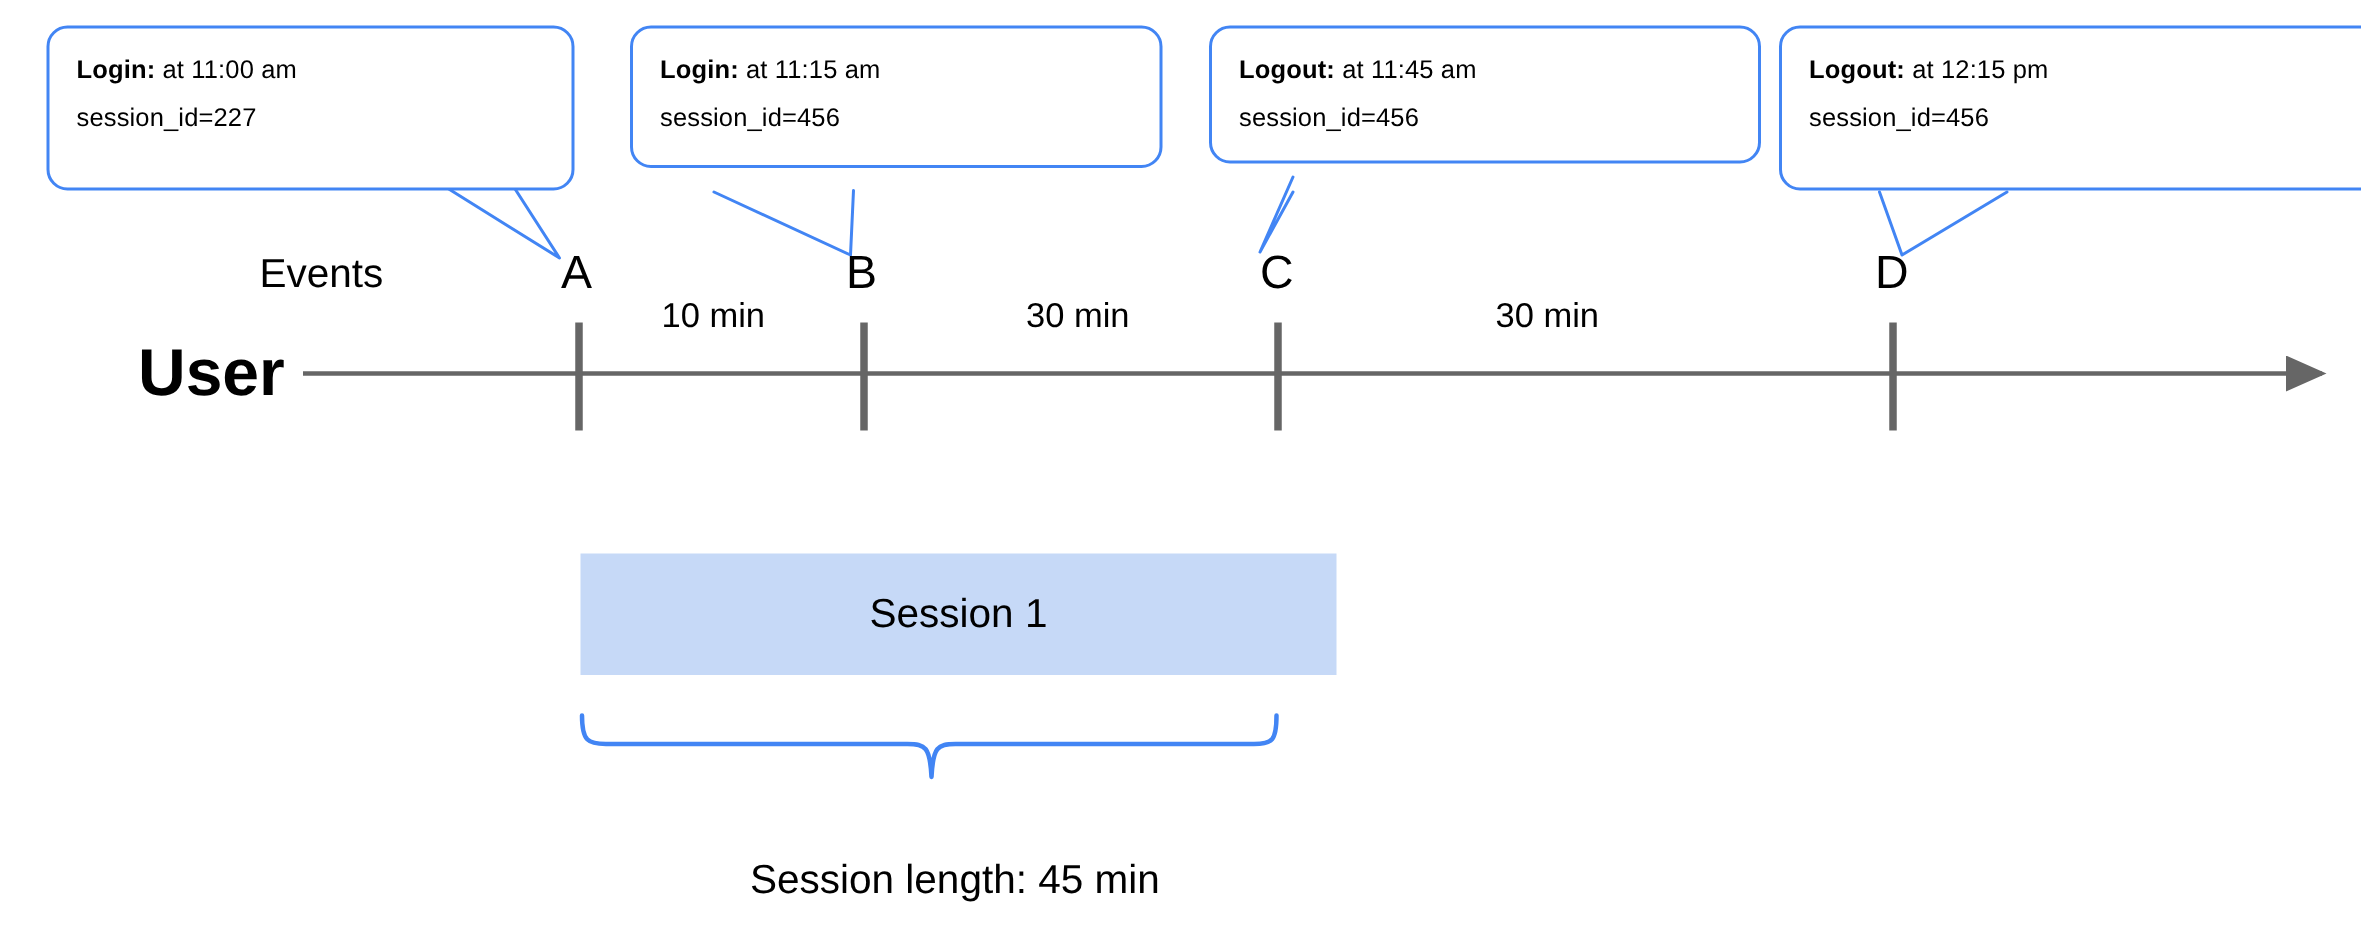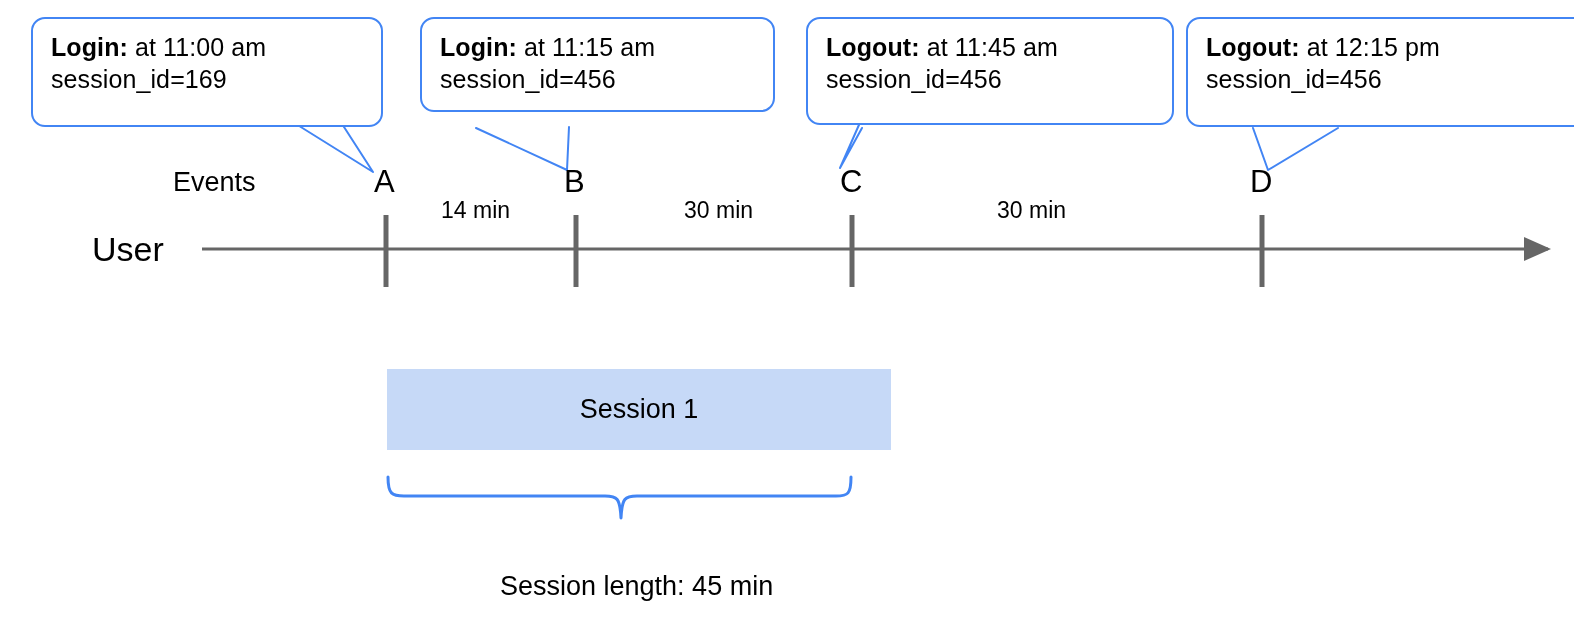--- a/index.html
+++ b/index.html
@@ -35,38 +35,39 @@
   .callout {
     position: absolute;
     box-sizing: border-box;
     border: 2px solid #4285f4;
     border-radius: 14px;
     background: #ffffff;
     padding: 12px 16px 10px 18px;
     z-index: 3;
   }
   .callout .line {
-    font-size: 25px;
+    font-size: 17px;
     line-height: 32px;
     white-space: nowrap;
     letter-spacing: 0.1px;
   }
   .callout .line .kind {
     font-weight: bold;
   }
 
   
   .lbl {
     position: absolute;
     white-space: nowrap;
     z-index: 2;
   }
   .lbl-user {
-    font-size: 34px;
+    font-size: 44px;
     line-height: 34px;
+    font-weight: bold;
   }
   .lbl-events {
     font-size: 27px;
     line-height: 27px;
   }
   .lbl-event-letter {
     font-size: 31px;
     line-height: 31px;
   }
   .lbl-gap {
@@ -131,31 +132,31 @@
              C 617 496, 620 498, 621 518
              C 622 498, 625 496, 637 496
              L 836 496
              C 848 496, 851 494, 851 477" fill="none" stroke="#4285f4" stroke-width="3" stroke-linecap="round" stroke-linejoin="round"></path>
   </svg>
 
   <div class="callout" style="left:31px; top:17px; width:352px; height:110px;">
     <div class="line">
       <span class="kind">Login:</span><span> at 11:00 am</span>
     </div>
-    <div class="line">session_id=169</div>
+    <div class="line">session_id=227</div>
   </div>
 
   <div class="callout" style="left:420px; top:17px; width:355px; height:95px;">
     <div class="line">
       <span class="kind">Login:</span><span> at 11:15 am</span>
     </div>
     <div class="line">session_id=456</div>
   </div>
 
-  <div class="callout" style="left:806px; top:17px; width:368px; height:108px;">
+  <div class="callout" style="left:806px; top:17px; width:368px; height:92px;">
     <div class="line">
       <span class="kind">Logout:</span><span> at 11:45 am</span>
     </div>
     <div class="line">session_id=456</div>
   </div>
 
   <div class="callout" style="left:1186px; top:17px; width:444px; height:110px;">
     <div class="line">
       <span class="kind">Logout:</span><span> at 12:15 pm</span>
     </div>
@@ -164,21 +165,21 @@
 
   <div class="lbl lbl-events" style="left:173px; top:169px;">Events</div>
 
   <div class="lbl lbl-user" style="left:92px; top:232px;">User</div>
 
   <div class="lbl lbl-event-letter" style="left:374px; top:166px;">A</div>
   <div class="lbl lbl-event-letter" style="left:564px; top:166px;">B</div>
   <div class="lbl lbl-event-letter" style="left:840px; top:166px;">C</div>
   <div class="lbl lbl-event-letter" style="left:1250px; top:166px;">D</div>
 
-  <div class="lbl lbl-gap" style="left:441px; top:199px;">14 min</div>
+  <div class="lbl lbl-gap" style="left:441px; top:199px;">10 min</div>
   <div class="lbl lbl-gap" style="left:684px; top:199px;">30 min</div>
   <div class="lbl lbl-gap" style="left:997px; top:199px;">30 min</div>
 
   <div class="session-bar" style="left:387px; top:369px; width:504px; height:81px;">
     <span class="session-label">Session 1</span>
   </div>
 
   <div class="caption" style="left:456px; top:573px;">Session length: 45 min</div>
 
 </div>

